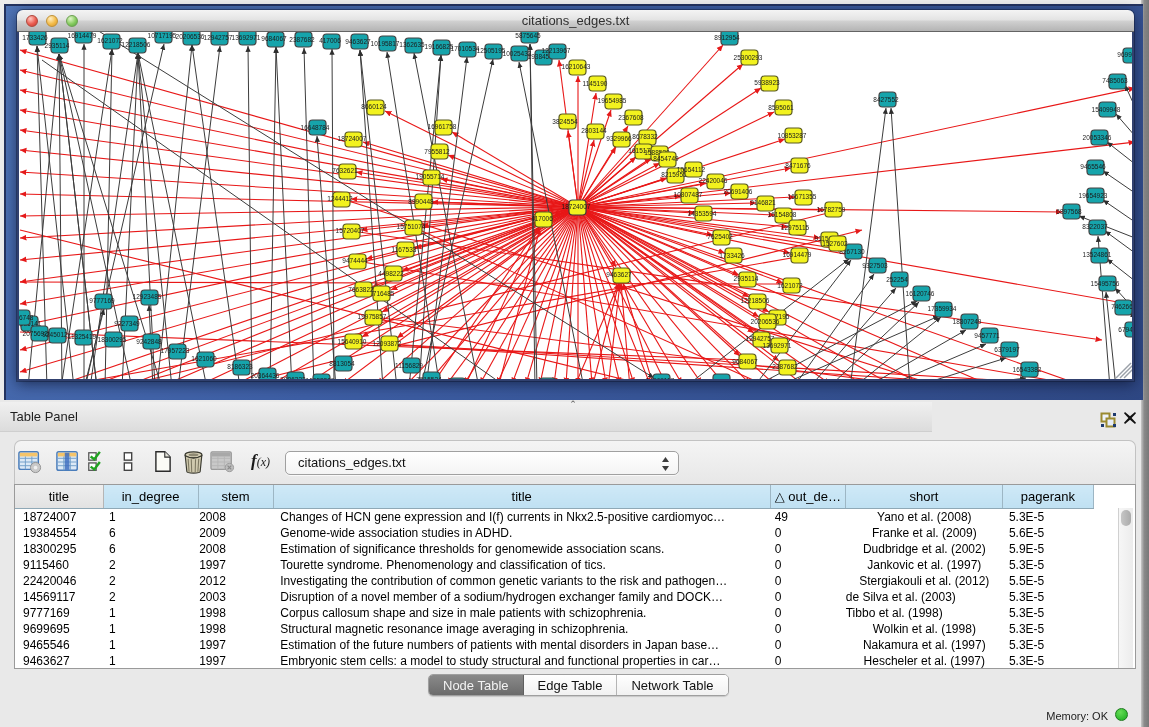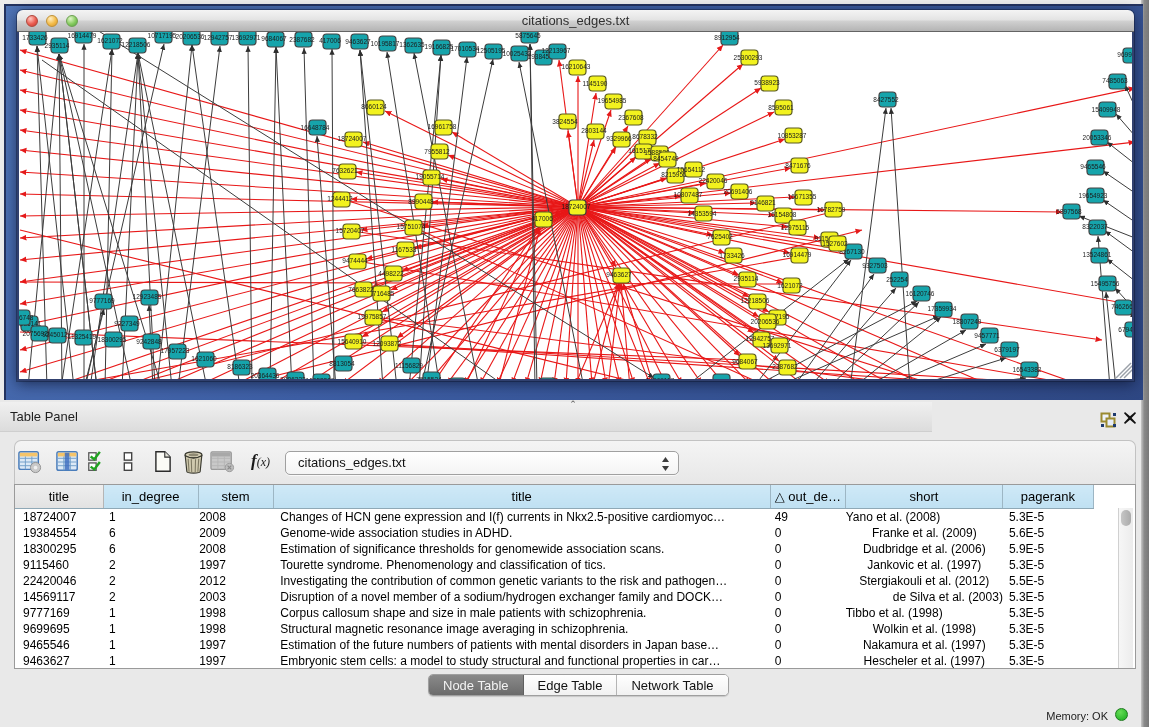--- a/index.html
+++ b/index.html
@@ -667,39 +667,39 @@
               <col style="width:157px">
               <col style="width:91px">
             </colgroup>
       <tbody>
               <tr>
                 <td style="padding-left:8px">18724007</td>
                 <td style="padding-left:6px">1</td>
                 <td style="padding-left:1px">2008</td>
                 <td style="padding-left:7px">Changes of HCN gene expression and I(f) currents in Nkx2.5-positive cardiomyoc…</td>
                 <td style="padding-left:4px">49</td>
-                <td style="text-align:left">Yano et al. (2008)</td>
+                <td style="text-align:center">Yano et al. (2008)</td>
                 <td style="padding-left:6px">5.3E-5</td>
               </tr>
 <tr>
                 <td style="padding-left:8px">19384554</td>
                 <td style="padding-left:6px">6</td>
                 <td style="padding-left:1px">2009</td>
                 <td style="padding-left:7px">Genome-wide association studies in ADHD.</td>
                 <td style="padding-left:4px">0</td>
                 <td style="text-align:center">Franke et al. (2009)</td>
                 <td style="padding-left:6px">5.6E-5</td>
               </tr>
 <tr>
                 <td style="padding-left:8px">18300295</td>
                 <td style="padding-left:6px">6</td>
                 <td style="padding-left:1px">2008</td>
                 <td style="padding-left:7px">Estimation of significance thresholds for genomewide association scans.</td>
                 <td style="padding-left:4px">0</td>
-                <td style="text-align:center">Dudbridge et al. (2006)</td>
+                <td style="text-align:center">Dudbridge et al. (2002)</td>
                 <td style="padding-left:6px">5.9E-5</td>
               </tr>
 <tr>
                 <td style="padding-left:8px">9115460</td>
                 <td style="padding-left:6px">2</td>
                 <td style="padding-left:1px">1997</td>
                 <td style="padding-left:7px">Tourette syndrome. Phenomenology and classification of tics.</td>
                 <td style="padding-left:4px">0</td>
                 <td style="text-align:center">Jankovic et al. (1997)</td>
                 <td style="padding-left:6px">5.3E-5</td>
@@ -712,21 +712,21 @@
                 <td style="padding-left:4px">0</td>
                 <td style="text-align:center">Stergiakouli et al. (2012)</td>
                 <td style="padding-left:6px">5.5E-5</td>
               </tr>
 <tr>
                 <td style="padding-left:8px">14569117</td>
                 <td style="padding-left:6px">2</td>
                 <td style="padding-left:1px">2003</td>
                 <td style="padding-left:7px">Disruption of a novel member of a sodium/hydrogen exchanger family and DOCK…</td>
                 <td style="padding-left:4px">0</td>
-                <td style="text-align:right">de Silva et al. (2003)</td>
+                <td style="text-align:left">de Silva et al. (2003)</td>
                 <td style="padding-left:6px">5.3E-5</td>
               </tr>
 <tr>
                 <td style="padding-left:8px">9777169</td>
                 <td style="padding-left:6px">1</td>
                 <td style="padding-left:1px">1998</td>
                 <td style="padding-left:7px">Corpus callosum shape and size in male patients with schizophrenia.</td>
                 <td style="padding-left:4px">0</td>
                 <td style="text-align:left">Tibbo et al. (1998)</td>
                 <td style="padding-left:6px">5.3E-5</td>

